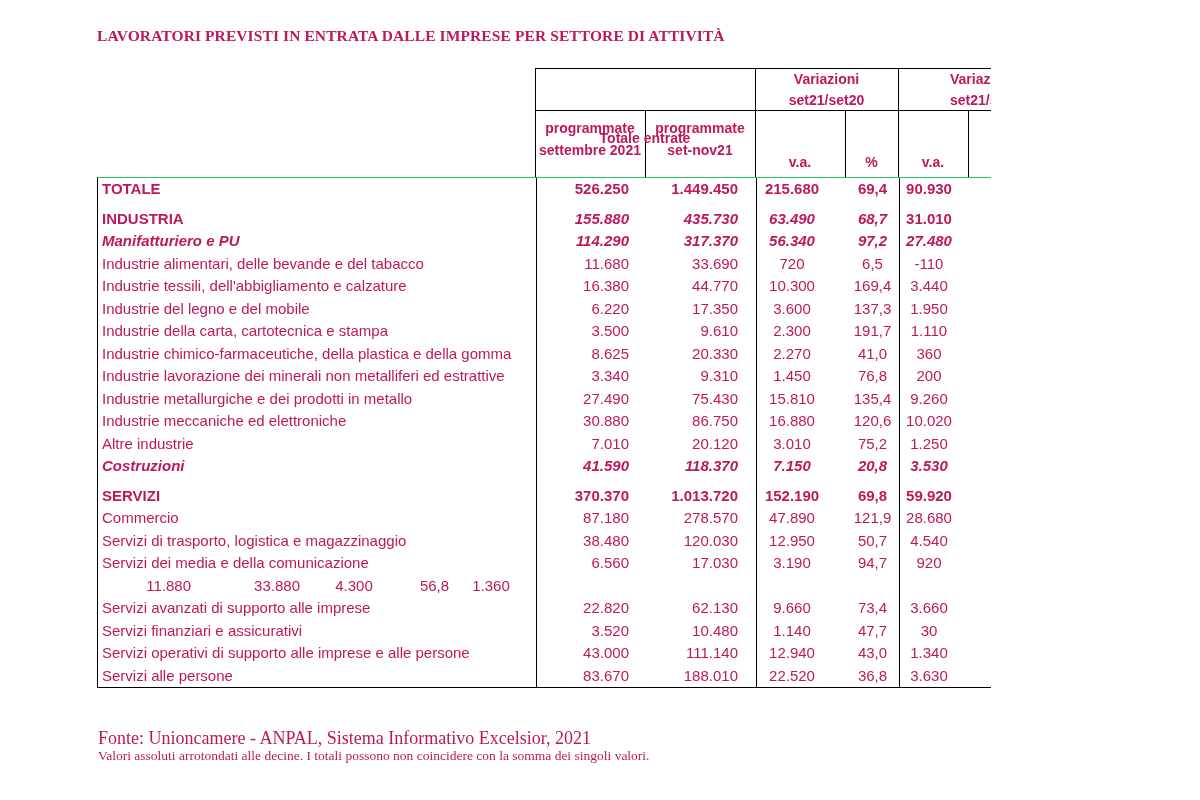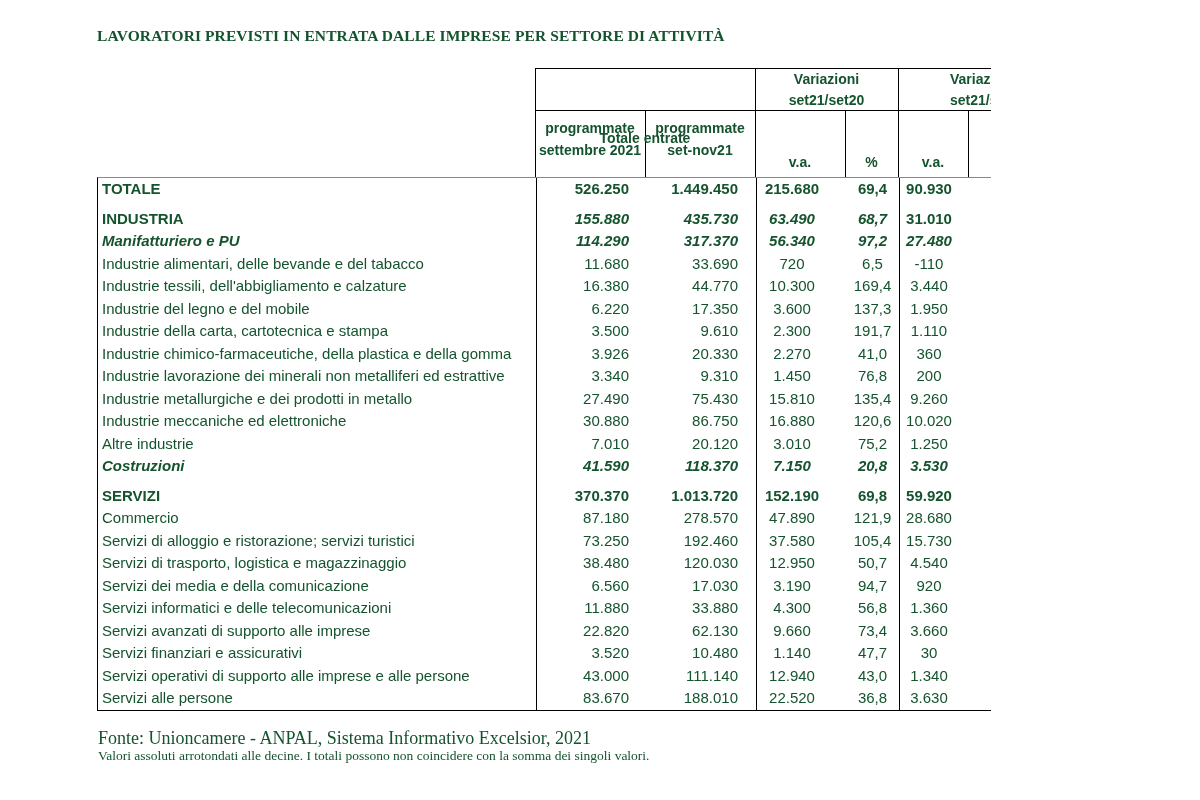--- a/index.html
+++ b/index.html
@@ -1,18 +1,18 @@
 <!DOCTYPE html>
 <html><head>
 <meta charset="utf-8">
 <style>
   html,body{margin:0;padding:0;background:#fff;}
   #canvas{
     position:relative;width:1200px;height:800px;background:#ffffff;
-    font-family:"Liberation Sans","DejaVu Sans",sans-serif;color:#14532d;
+    font-family:"Liberation Sans","DejaVu Sans",sans-serif;color:#be185d;
     overflow:hidden;
   }
   .title{
     position:absolute;left:97px;top:27px;
     font-family:"Liberation Serif","DejaVu Serif",serif;
     font-weight:bold;font-size:15.5px;letter-spacing:.1px;white-space:nowrap;
   }
   
   .table-clip{
     position:absolute;left:97px;top:68px;width:894px;height:645px;overflow:hidden;
@@ -166,21 +166,21 @@
           <div class="trow">
             <div class="cell lbl">Industrie della carta, cartotecnica e stampa</div>
             <div class="cell c1">3.500</div>
             <div class="cell c2">9.610</div>
             <div class="cell c3">2.300</div>
             <div class="cell c4">191,7</div>
             <div class="cell c5">1.110</div>
           </div>
           <div class="trow">
             <div class="cell lbl">Industrie chimico-farmaceutiche, della plastica e della gomma</div>
-            <div class="cell c1">3.926</div>
+            <div class="cell c1">8.625</div>
             <div class="cell c2">20.330</div>
             <div class="cell c3">2.270</div>
             <div class="cell c4">41,0</div>
             <div class="cell c5">360</div>
           </div>
           <div class="trow">
             <div class="cell lbl">Industrie lavorazione dei minerali non metalliferi ed estrattive</div>
             <div class="cell c1">3.340</div>
             <div class="cell c2">9.310</div>
             <div class="cell c3">1.450</div>
@@ -229,45 +229,36 @@
           </div>
           <div class="trow">
             <div class="cell lbl">Commercio</div>
             <div class="cell c1">87.180</div>
             <div class="cell c2">278.570</div>
             <div class="cell c3">47.890</div>
             <div class="cell c4">121,9</div>
             <div class="cell c5">28.680</div>
           </div>
           <div class="trow">
-            <div class="cell lbl">Servizi di alloggio e ristorazione; servizi turistici</div>
-            <div class="cell c1">73.250</div>
-            <div class="cell c2">192.460</div>
-            <div class="cell c3">37.580</div>
-            <div class="cell c4">105,4</div>
-            <div class="cell c5">15.730</div>
-          </div>
-          <div class="trow">
             <div class="cell lbl">Servizi di trasporto, logistica e magazzinaggio</div>
             <div class="cell c1">38.480</div>
             <div class="cell c2">120.030</div>
             <div class="cell c3">12.950</div>
             <div class="cell c4">50,7</div>
             <div class="cell c5">4.540</div>
           </div>
           <div class="trow">
             <div class="cell lbl">Servizi dei media e della comunicazione</div>
             <div class="cell c1">6.560</div>
             <div class="cell c2">17.030</div>
             <div class="cell c3">3.190</div>
             <div class="cell c4">94,7</div>
             <div class="cell c5">920</div>
           </div>
           <div class="trow">
-            <div class="cell lbl">Servizi informatici e delle telecomunicazioni</div>
             <div class="cell c1">11.880</div>
             <div class="cell c2">33.880</div>
             <div class="cell c3">4.300</div>
             <div class="cell c4">56,8</div>
             <div class="cell c5">1.360</div>
           </div>
           <div class="trow">
             <div class="cell lbl">Servizi avanzati di supporto alle imprese</div>
             <div class="cell c1">22.820</div>
             <div class="cell c2">62.130</div>

